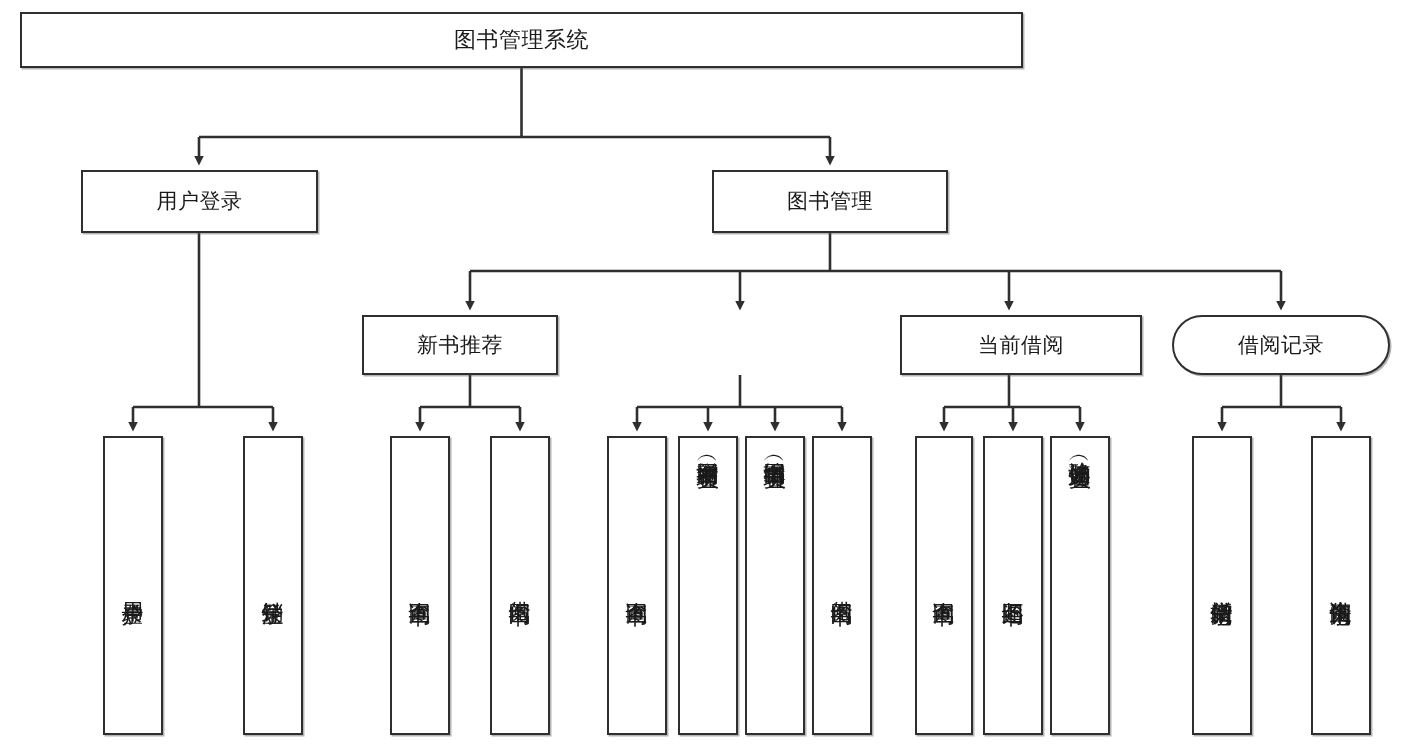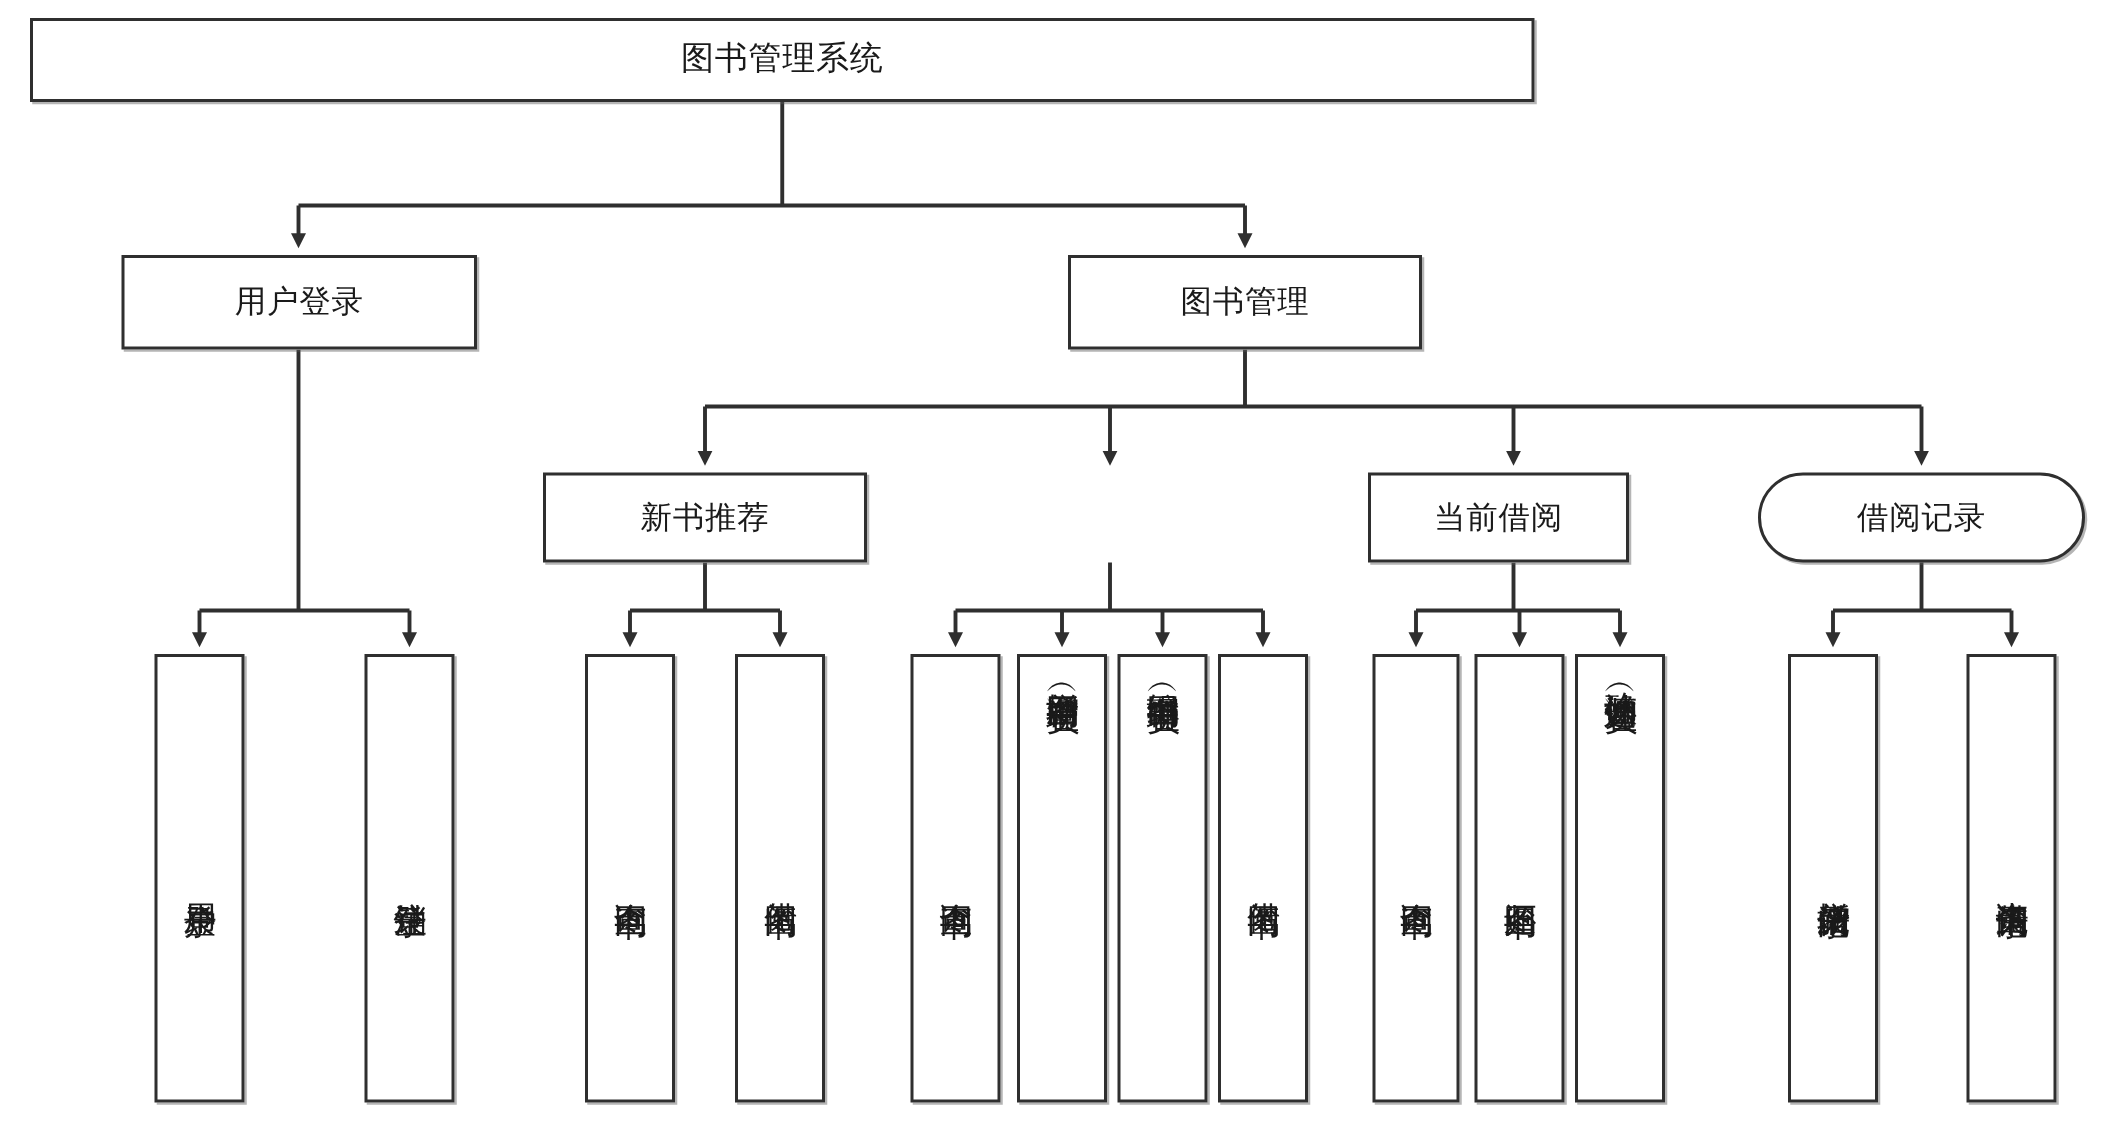--- a/index.html
+++ b/index.html
@@ -124,24 +124,24 @@
     <span class="node-label">图书管理系统</span>
   </div>
 
   <div class="node node-l2" style="left:81px;top:170px;width:237px;height:63px;">
     <span class="node-label">用户登录</span>
   </div>
   <div class="node node-l2" style="left:712px;top:170px;width:236px;height:63px;">
     <span class="node-label">图书管理</span>
   </div>
 
-  <div class="node node-l3" style="left:362px;top:315px;width:216px;height:60px;align-items:center;">
+  <div class="node node-l3" style="left:362px;top:315px;width:196px;height:60px;align-items:center;">
     <span class="node-label">新书推荐</span>
   </div>
-  <div class="node node-l3" style="left:900px;top:315px;width:174px;height:60px;margin-left:12px;">
+  <div class="node node-l3" style="left:900px;top:315px;width:242px;height:60px;">
     <span class="node-label">当前借阅</span>
   </div>
   <div class="node node-l3" style="left:1172px;top:315px;width:218px;height:60px;border-radius:30px;">
     <span class="node-label">借阅记录</span>
   </div>
 
   <div class="node node-leaf leaf-center" style="left:103px;top:436px;width:60px;height:299px;">
     <span class="node-label">用户登录</span>
   </div>
   <div class="node node-leaf leaf-center" style="left:243px;top:436px;width:60px;height:299px;">

